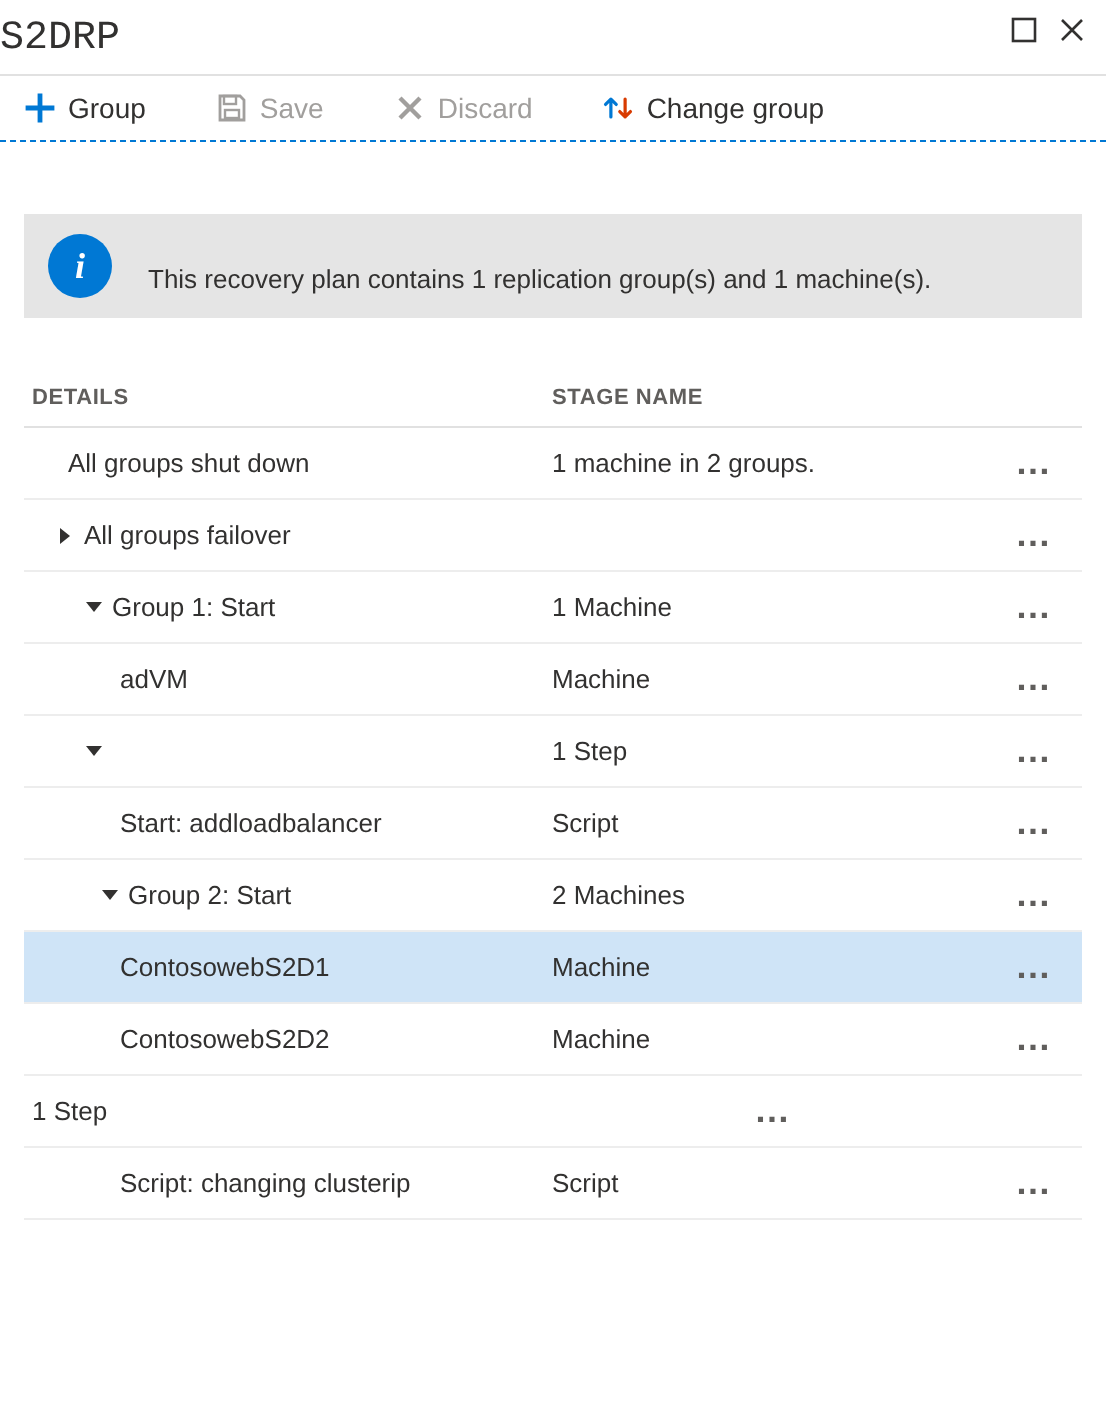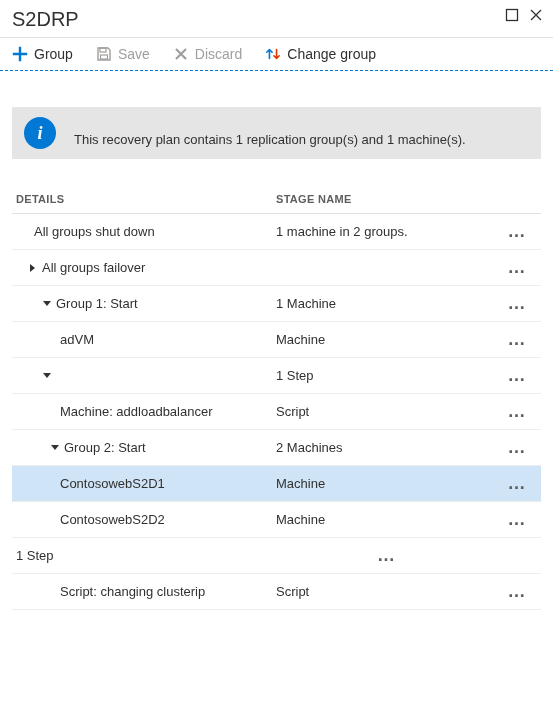--- a/index.html
+++ b/index.html
@@ -4,23 +4,24 @@
 <style>
   * { box-sizing: border-box; margin: 0; padding: 0; }
   body {
     font-family: "Segoe UI", Arial, sans-serif;
     font-size: 13px;
     color: #323130;
     background: #fff;
     width: 553px;
   }
   .header {
-    padding: 8px 12px 6px 12px;
+    padding: 8px 12px 6px 0;
     border-bottom: 1px solid #e1e1e1;
     position: relative;
+    font-family: Liberation Mono, monospace;
   }
   .header-controls {
     position: absolute;
     top: 8px;
     right: 10px;
     display: flex;
     gap: 10px;
   }
   .header-controls svg { display:block; }
   .title {
@@ -29,21 +30,21 @@
     color: #323130;
   }
   .subtitle {
     font-size: 12px;
     color: #605e5c;
     margin-top: 0px;
   }
   .toolbar {
     display: flex;
     align-items: center;
-    gap: 23px;
+    gap: 35px;
     padding: 8px 12px;
     border-bottom: 1px dashed #0078d4;
   }
   .tb-item {
     display: flex;
     align-items: center;
     gap: 6px;
     color: #323130;
     font-size: 14px;
     cursor: pointer;
@@ -238,21 +239,21 @@
               <path d="M1 1 L9 1 L5 6 Z" fill="#323130"></path>
             </svg>
           </span>
         </div>
         <div class="details-cell">1 Step</div>
         <div class="more">…</div>
       </div>
       <div class="row ">
         <div class="stage-cell indent-3">
           <span class="spacer"></span>
-          <span>Machine: addloadbalancer</span>
+          <span>Start: addloadbalancer</span>
         </div>
         <div class="details-cell">Script</div>
         <div class="more">…</div>
       </div>
       <div class="row ">
         <div class="stage-cell indent-2">
           <span class="spacer"></span>
           <span class="caret">
             <svg width="10" height="8" viewBox="0 0 10 8">
               <path d="M1 1 L9 1 L5 6 Z" fill="#323130"></path>

